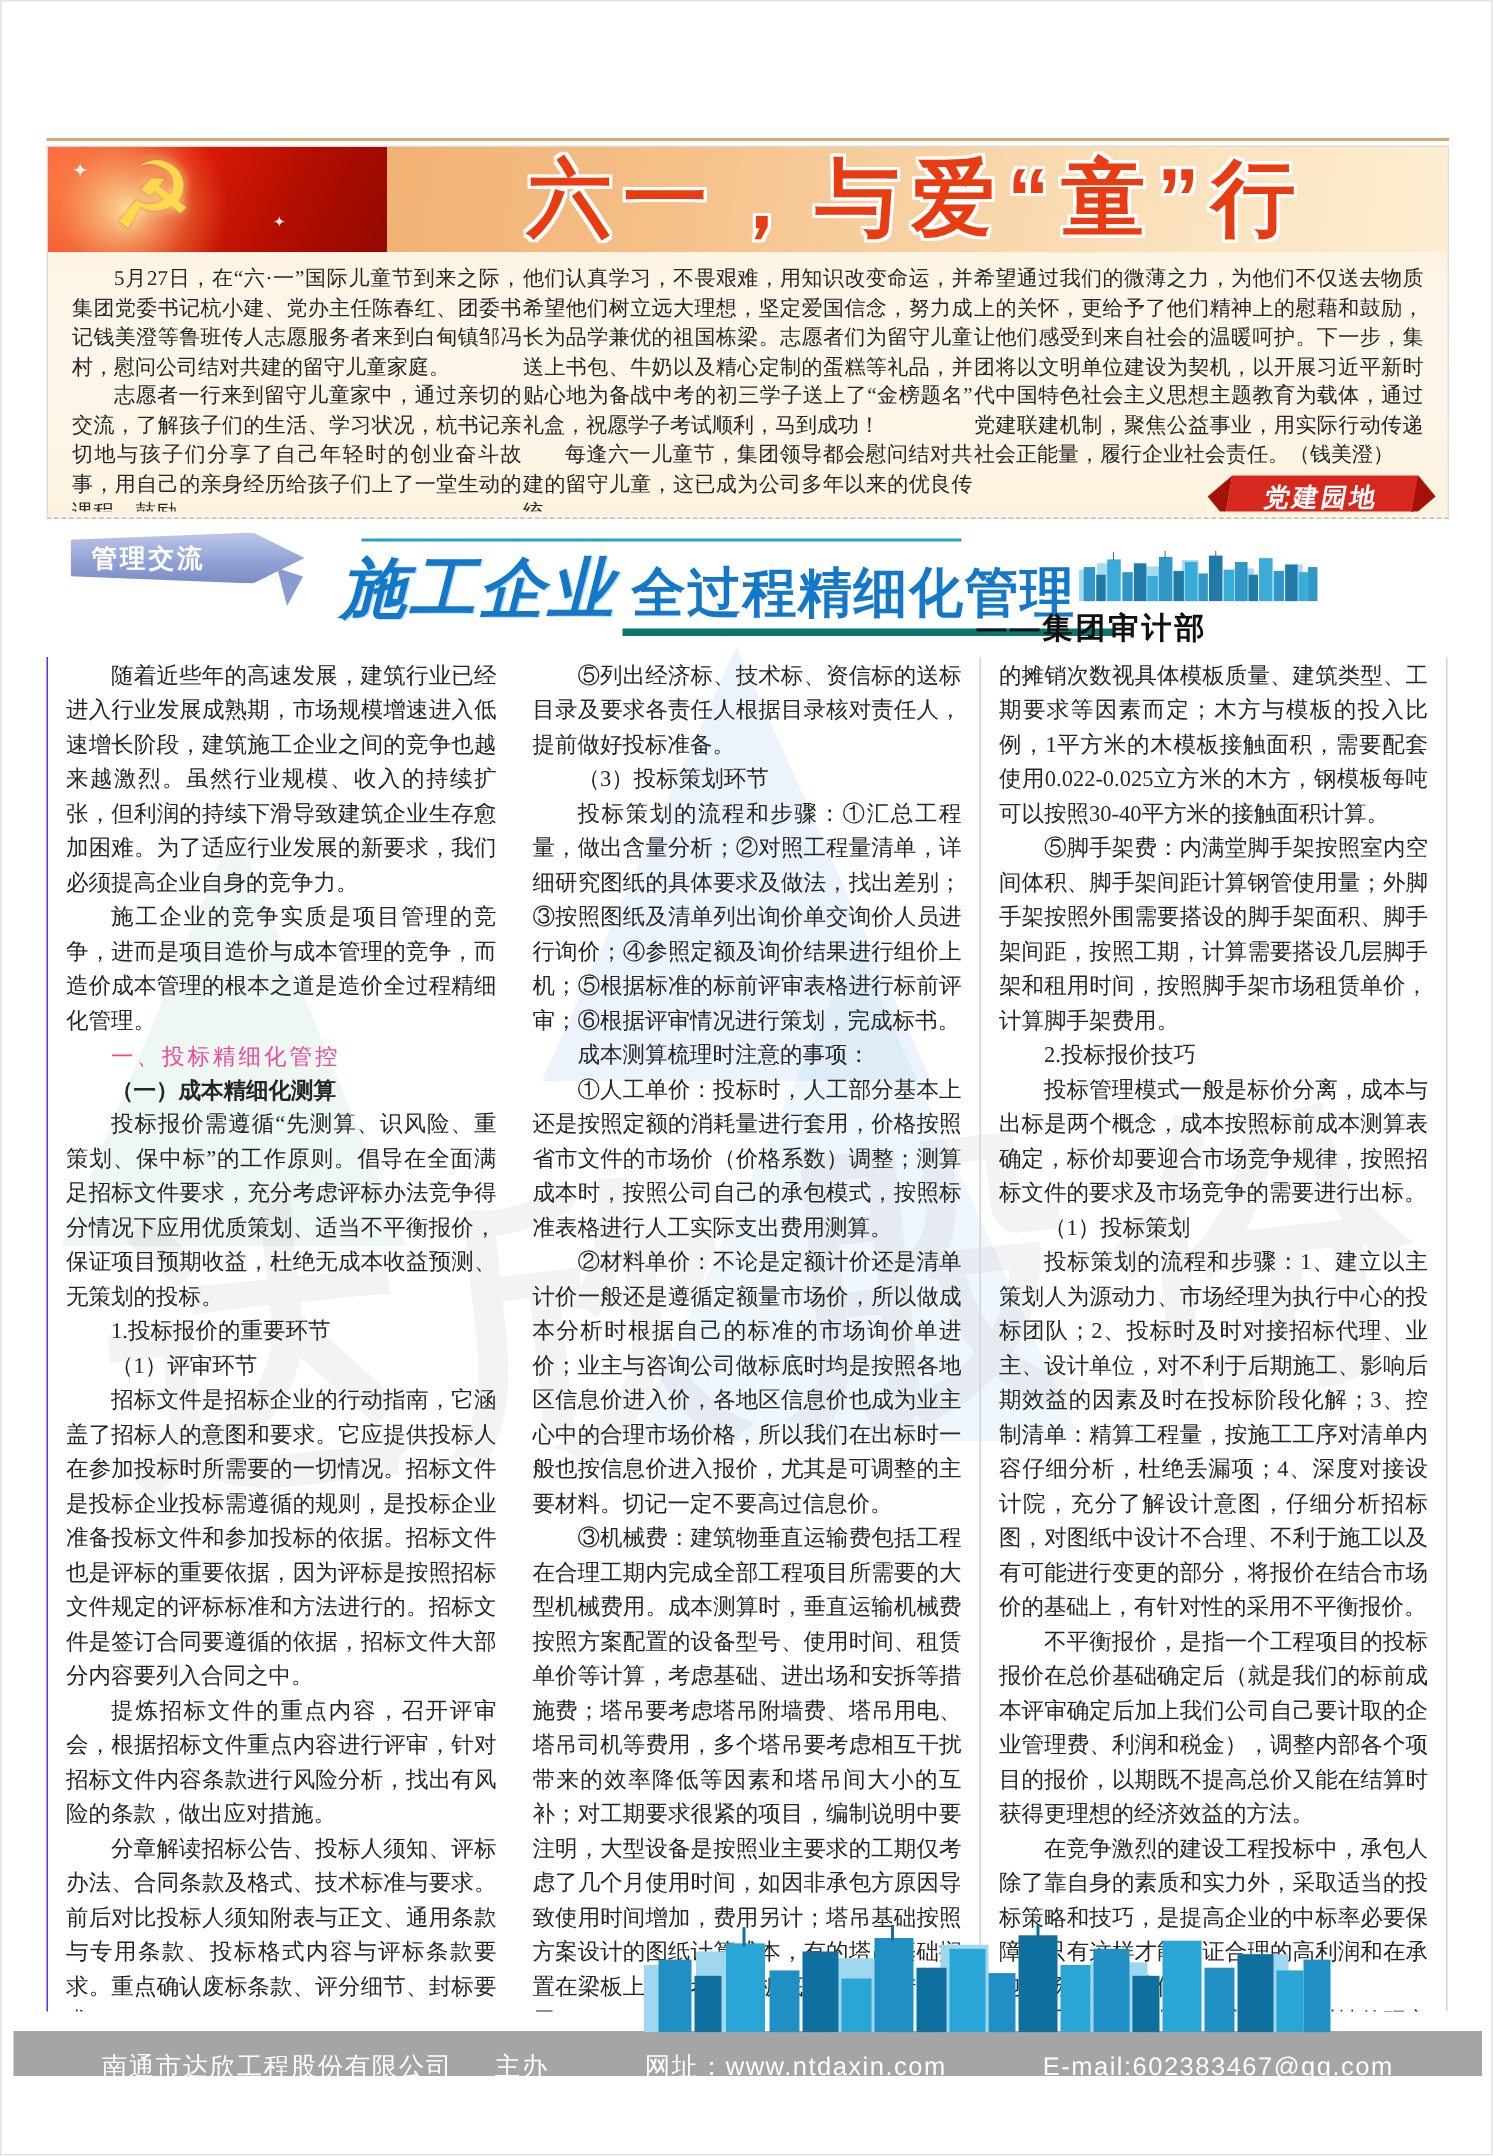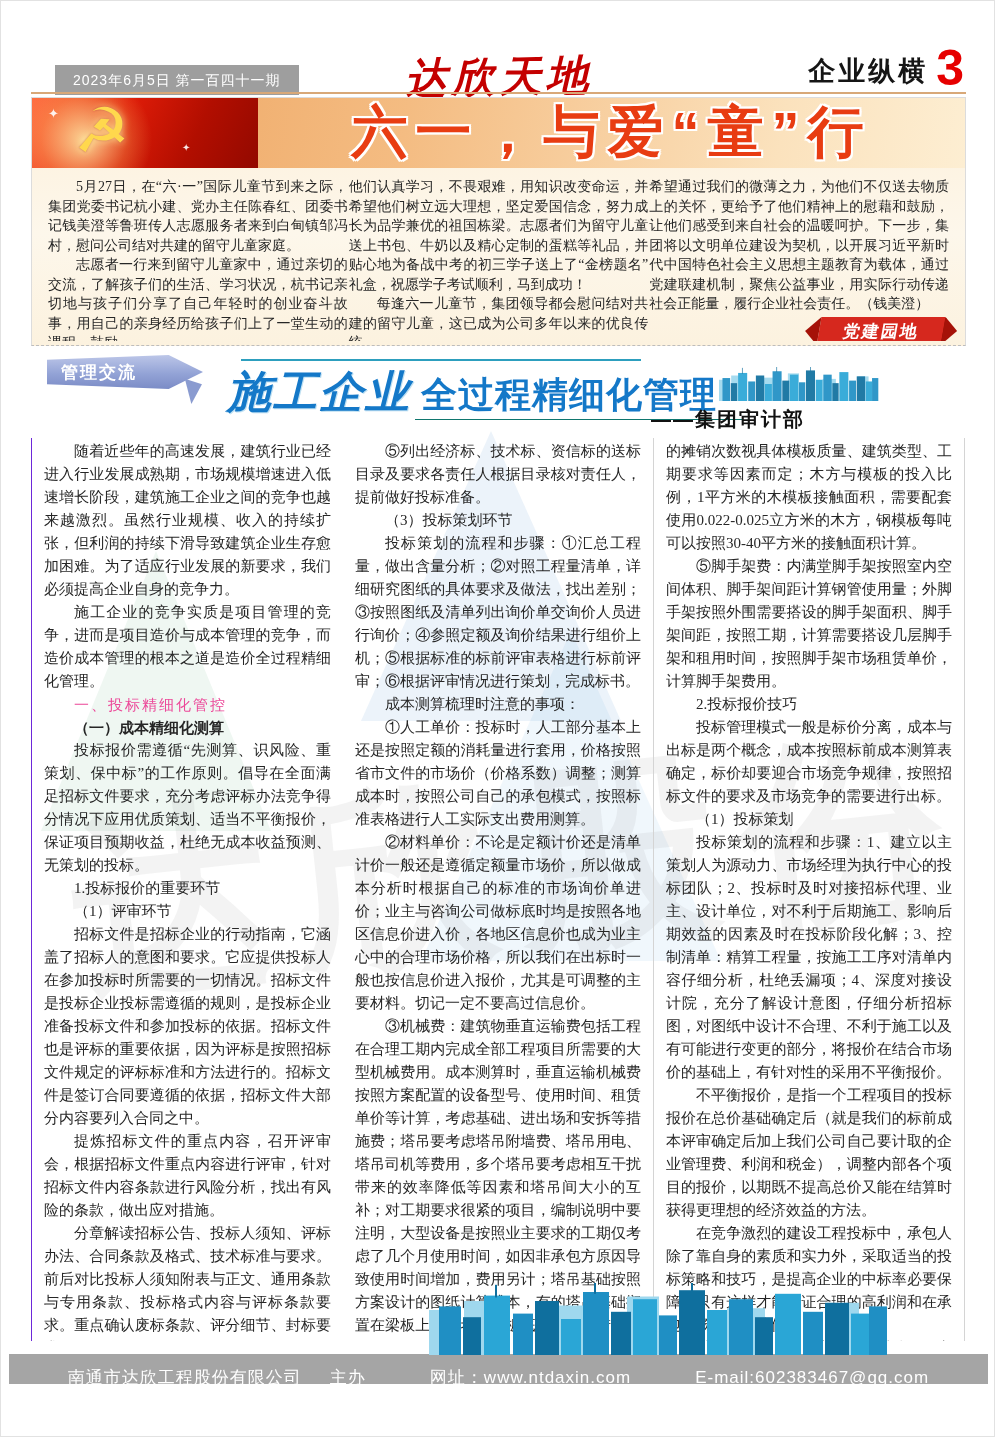--- a/index.html
+++ b/index.html
@@ -58,21 +58,21 @@
       display:flex;align-items:center;padding-left:14px;box-sizing:border-box;
       font:bold 17px/1 "Liberation Sans",sans-serif;color:#fff;letter-spacing:2px;}
   .ribbon-fold{position:absolute;left:150px;top:30px;width:0;height:0;
       border-left:14px solid transparent;border-right:4px solid transparent;
       border-top:22px solid #8a9bd0;transform:rotate(18deg);}
   .a2-headline{position:absolute;left:196px;top:12px;width:700px;white-space:nowrap;}
   .a2-topline{position:absolute;left:210px;top:8px;width:400px;border-top:2px solid #2d9fbe;}
   .a2-title-em{font-family:"Liberation Sans",sans-serif;font-weight:bold;font-style:italic;
       font-size:44px;color:#1478c8;letter-spacing:2px;text-shadow:1px 1px 0 #bfe0f2;}
   .a2-title-rest{font-family:"Liberation Serif",serif;font-weight:bold;font-size:36px;
-      color:#1478c8;letter-spacing:1px;border-bottom:1px solid #0f766e;padding:0 26px 4px 6px;}
+      color:#1478c8;letter-spacing:1px;border-bottom:5px solid #0f766e;padding:0 26px 4px 6px;}
   .a2-byline{position:absolute;left:620px;top:58px;font:bold 20px/1 "Liberation Sans",sans-serif;
       color:#111;letter-spacing:2px;}
   .sky-small{position:absolute;left:688px;top:16px;opacity:.92;}
 
   .a2-body{position:absolute;top:87px;left:0;width:935px;height:903px;display:flex;
       border-left:1px solid #6d28d9;box-sizing:border-box;overflow:hidden;z-index:1;}
   .a2col{width:311px;box-sizing:border-box;padding:2px 12px 0;font-size:15px;
       line-height:23px;text-align:justify;color:#262626;}
   .a2col.rule{border-right:1px solid #d4d4d4;}
   .para{margin:0;}
@@ -103,28 +103,20 @@
   .footer span{white-space:nowrap;margin-top:16px;}
   .f-org{margin-right:28px;}
   .f-role{margin-right:64px;}
   .f-web{margin-right:64px;}
 </style>
 </head>
 <body>
 
 <div class="sheet">
 
-  <div class="hdr">
-    <div class="hdr-date">2023年6月5日 第一百四十一期</div>
-    <div class="hdr-masthead">达欣天地</div>
-    <div class="hdr-right">
-      <span class="hdr-section">企业纵横</span>
-      <span class="hdr-page">3</span>
-    </div>
-  </div>
   <div class="hdr-rule"></div>
 
   <div class="a1">
     <div class="a1-banner">
       <div class="a1-emblem">
         <div class="rays"></div>
         <span class="glyph">☭</span>
         <span class="spark1">✦</span>
         <span class="spark2">✦</span>
       </div>

